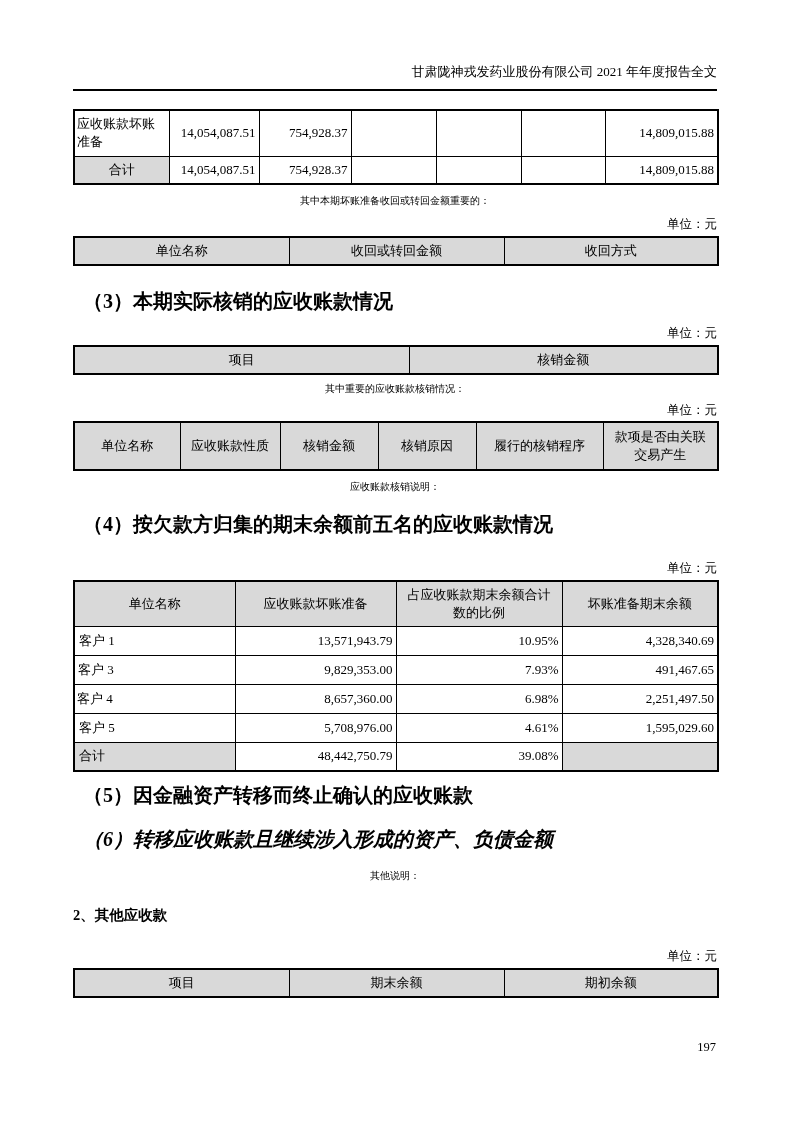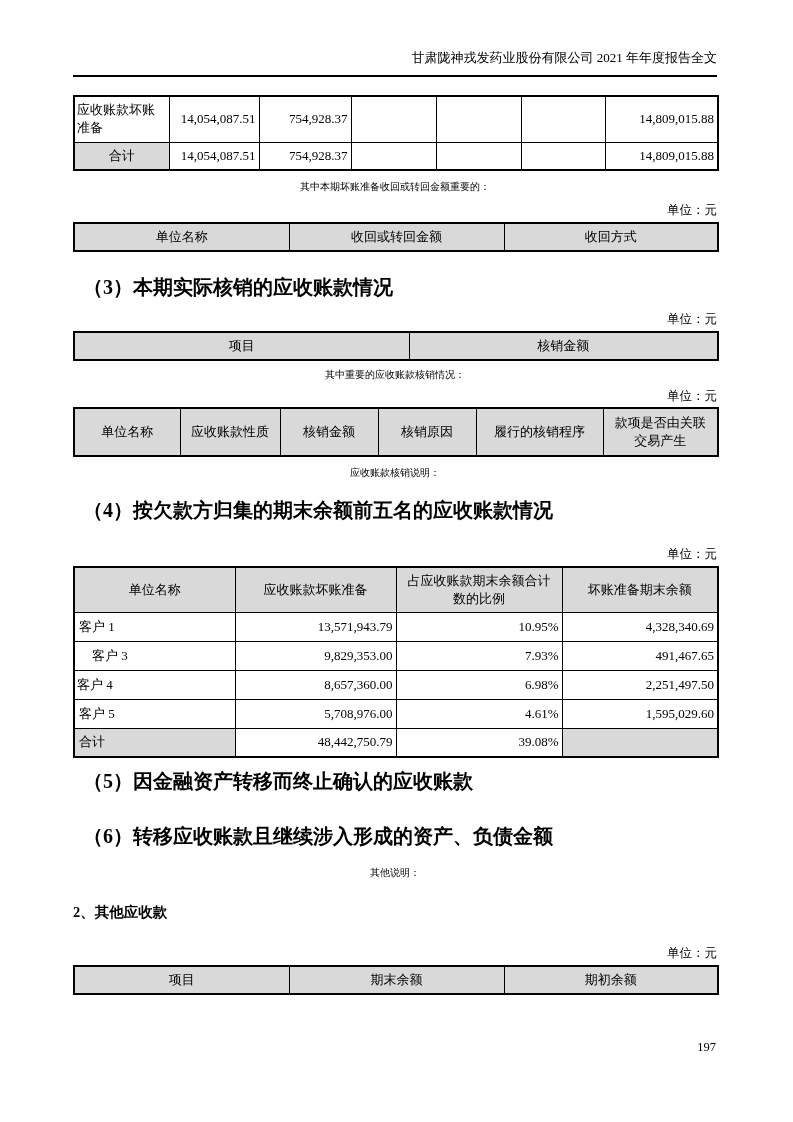--- a/index.html
+++ b/index.html
@@ -4,21 +4,21 @@
 <style>
   html,body { margin:0; padding:0; }
   body {
     width:793px; height:1122px; background:#ffffff; color:#000;
     font-family:"Liberation Serif","DejaVu Serif",serif;
     position:relative; overflow:hidden;
   }
   .content { width:644px; margin-left:73px; }
 
   .page-header {
-    padding-top:50px; padding-bottom:9px;
+    padding-top:64px; padding-bottom:9px;
     border-bottom:2px solid #000;
     text-align:right; font-size:13px; line-height:16px;
   }
 
   table {
     border-collapse:collapse; table-layout:fixed;
     width:644px; font-size:13px; border:2px solid #000;
   }
   td, th { border:1px solid #000; padding:3px 5px; vertical-align:middle; overflow:hidden; }
   th { font-weight:normal; text-align:center; }
@@ -47,21 +47,21 @@
   .p2 { margin-top:6px; }
   .u3 { margin-top:6px; }
   .t4 { margin-top:3px; } .t4 tr { height:48px; }
   .p3 { margin-top:8px; }
   .h4 { margin-top:20px; }
   .u4 { margin-top:28px; }
   .t5 { margin-top:4px; }
   .t5 tr.hd { height:45px; }
   .t5 tr.dr { height:29px; }
   .h5 { margin-top:14px; }
-  .h6 { margin-top:37px; }
+  .h6 { margin-top:26px;font-style:italic; }
   .p4 { margin-top:20px; }
   .h2x { margin-top:22px; }
   .u5 { margin-top:24px; }
   .t6 { margin-top:4px; } .t6 tr { height:28px; }
 
   .page-number {
     position:absolute; top:1040px; right:77px;
     font-size:12.5px;
   }
 </style>
@@ -183,21 +183,21 @@
       <th class="gray">占应收账款期末余额合计数的比例</th>
       <th class="gray">坏账准备期末余额</th>
     </tr>
     <tr class="dr">
       <td class="lbl" style="padding-left:4px">客户 1</td>
       <td class="num">13,571,943.79</td>
       <td class="num">10.95%</td>
       <td class="num">4,328,340.69</td>
     </tr>
     <tr class="dr">
-      <td class="lbl" style="padding-left:17px">客户 3</td>
+      <td class="lbl" style="padding-left:3px">客户 3</td>
       <td class="num">9,829,353.00</td>
       <td class="num">7.93%</td>
       <td class="num">491,467.65</td>
     </tr>
     <tr class="dr">
       <td class="lbl" style="">客户 4</td>
       <td class="num">8,657,360.00</td>
       <td class="num">6.98%</td>
       <td class="num">2,251,497.50</td>
     </tr>

